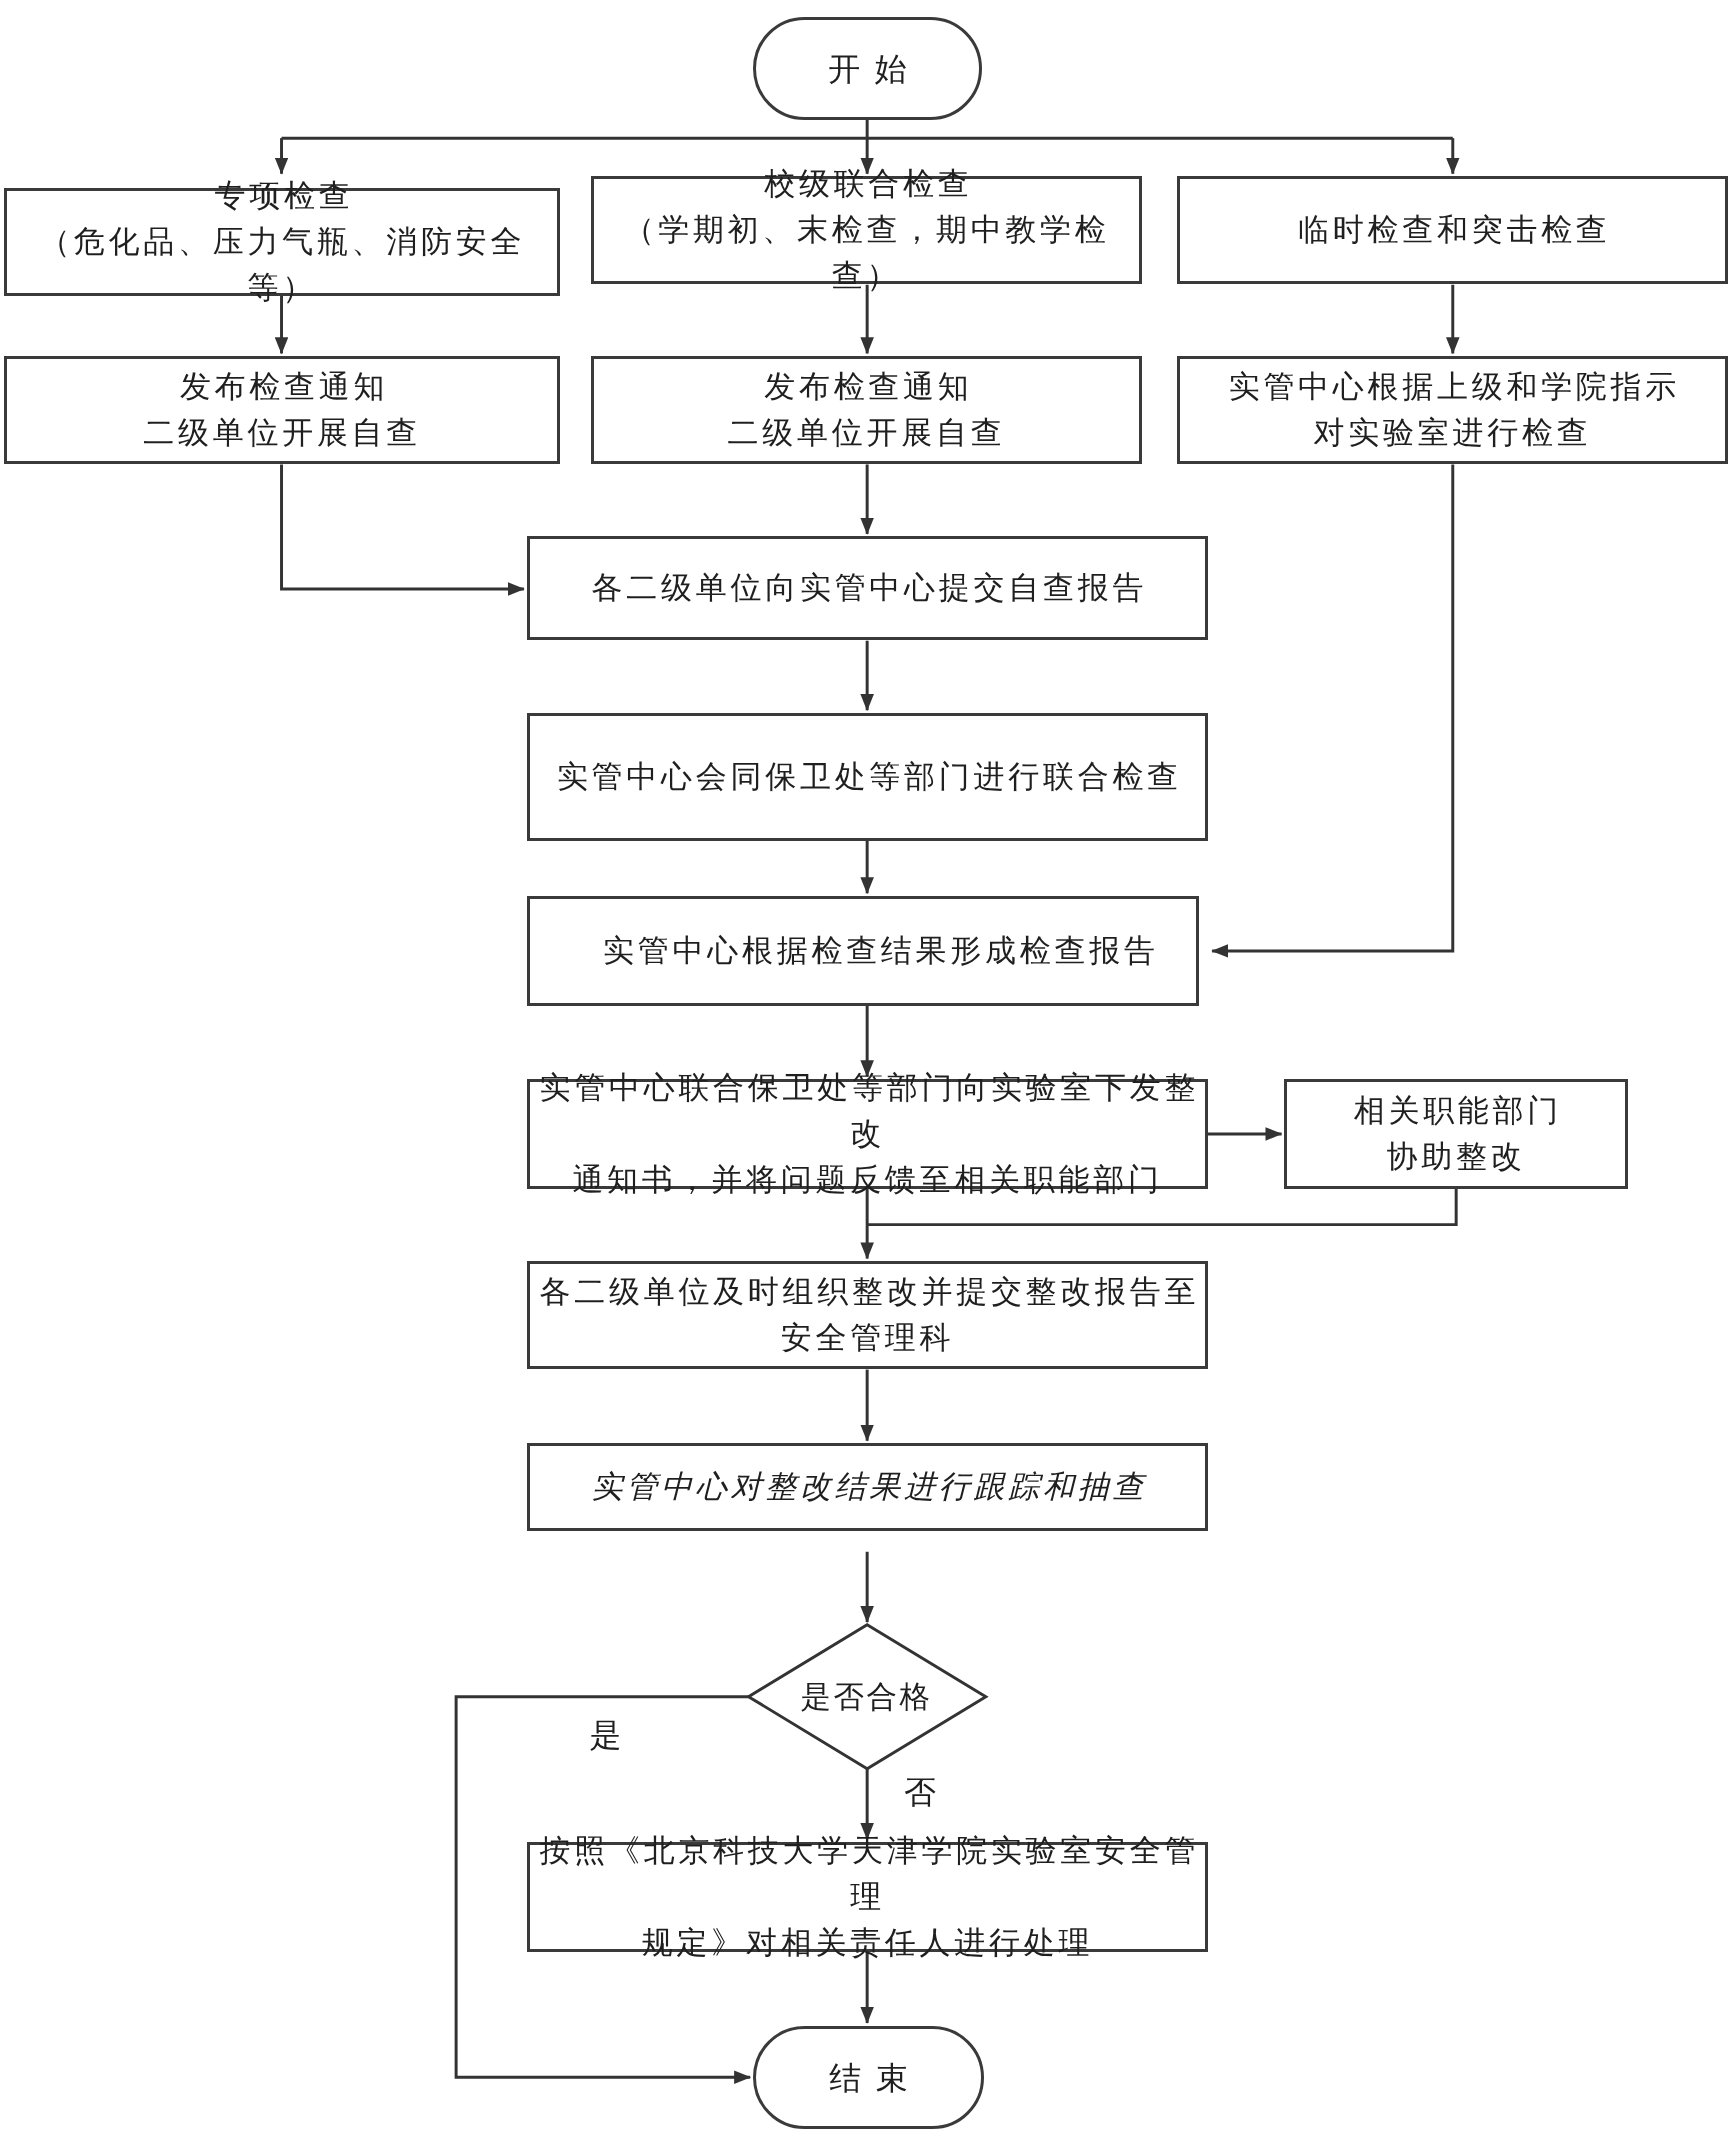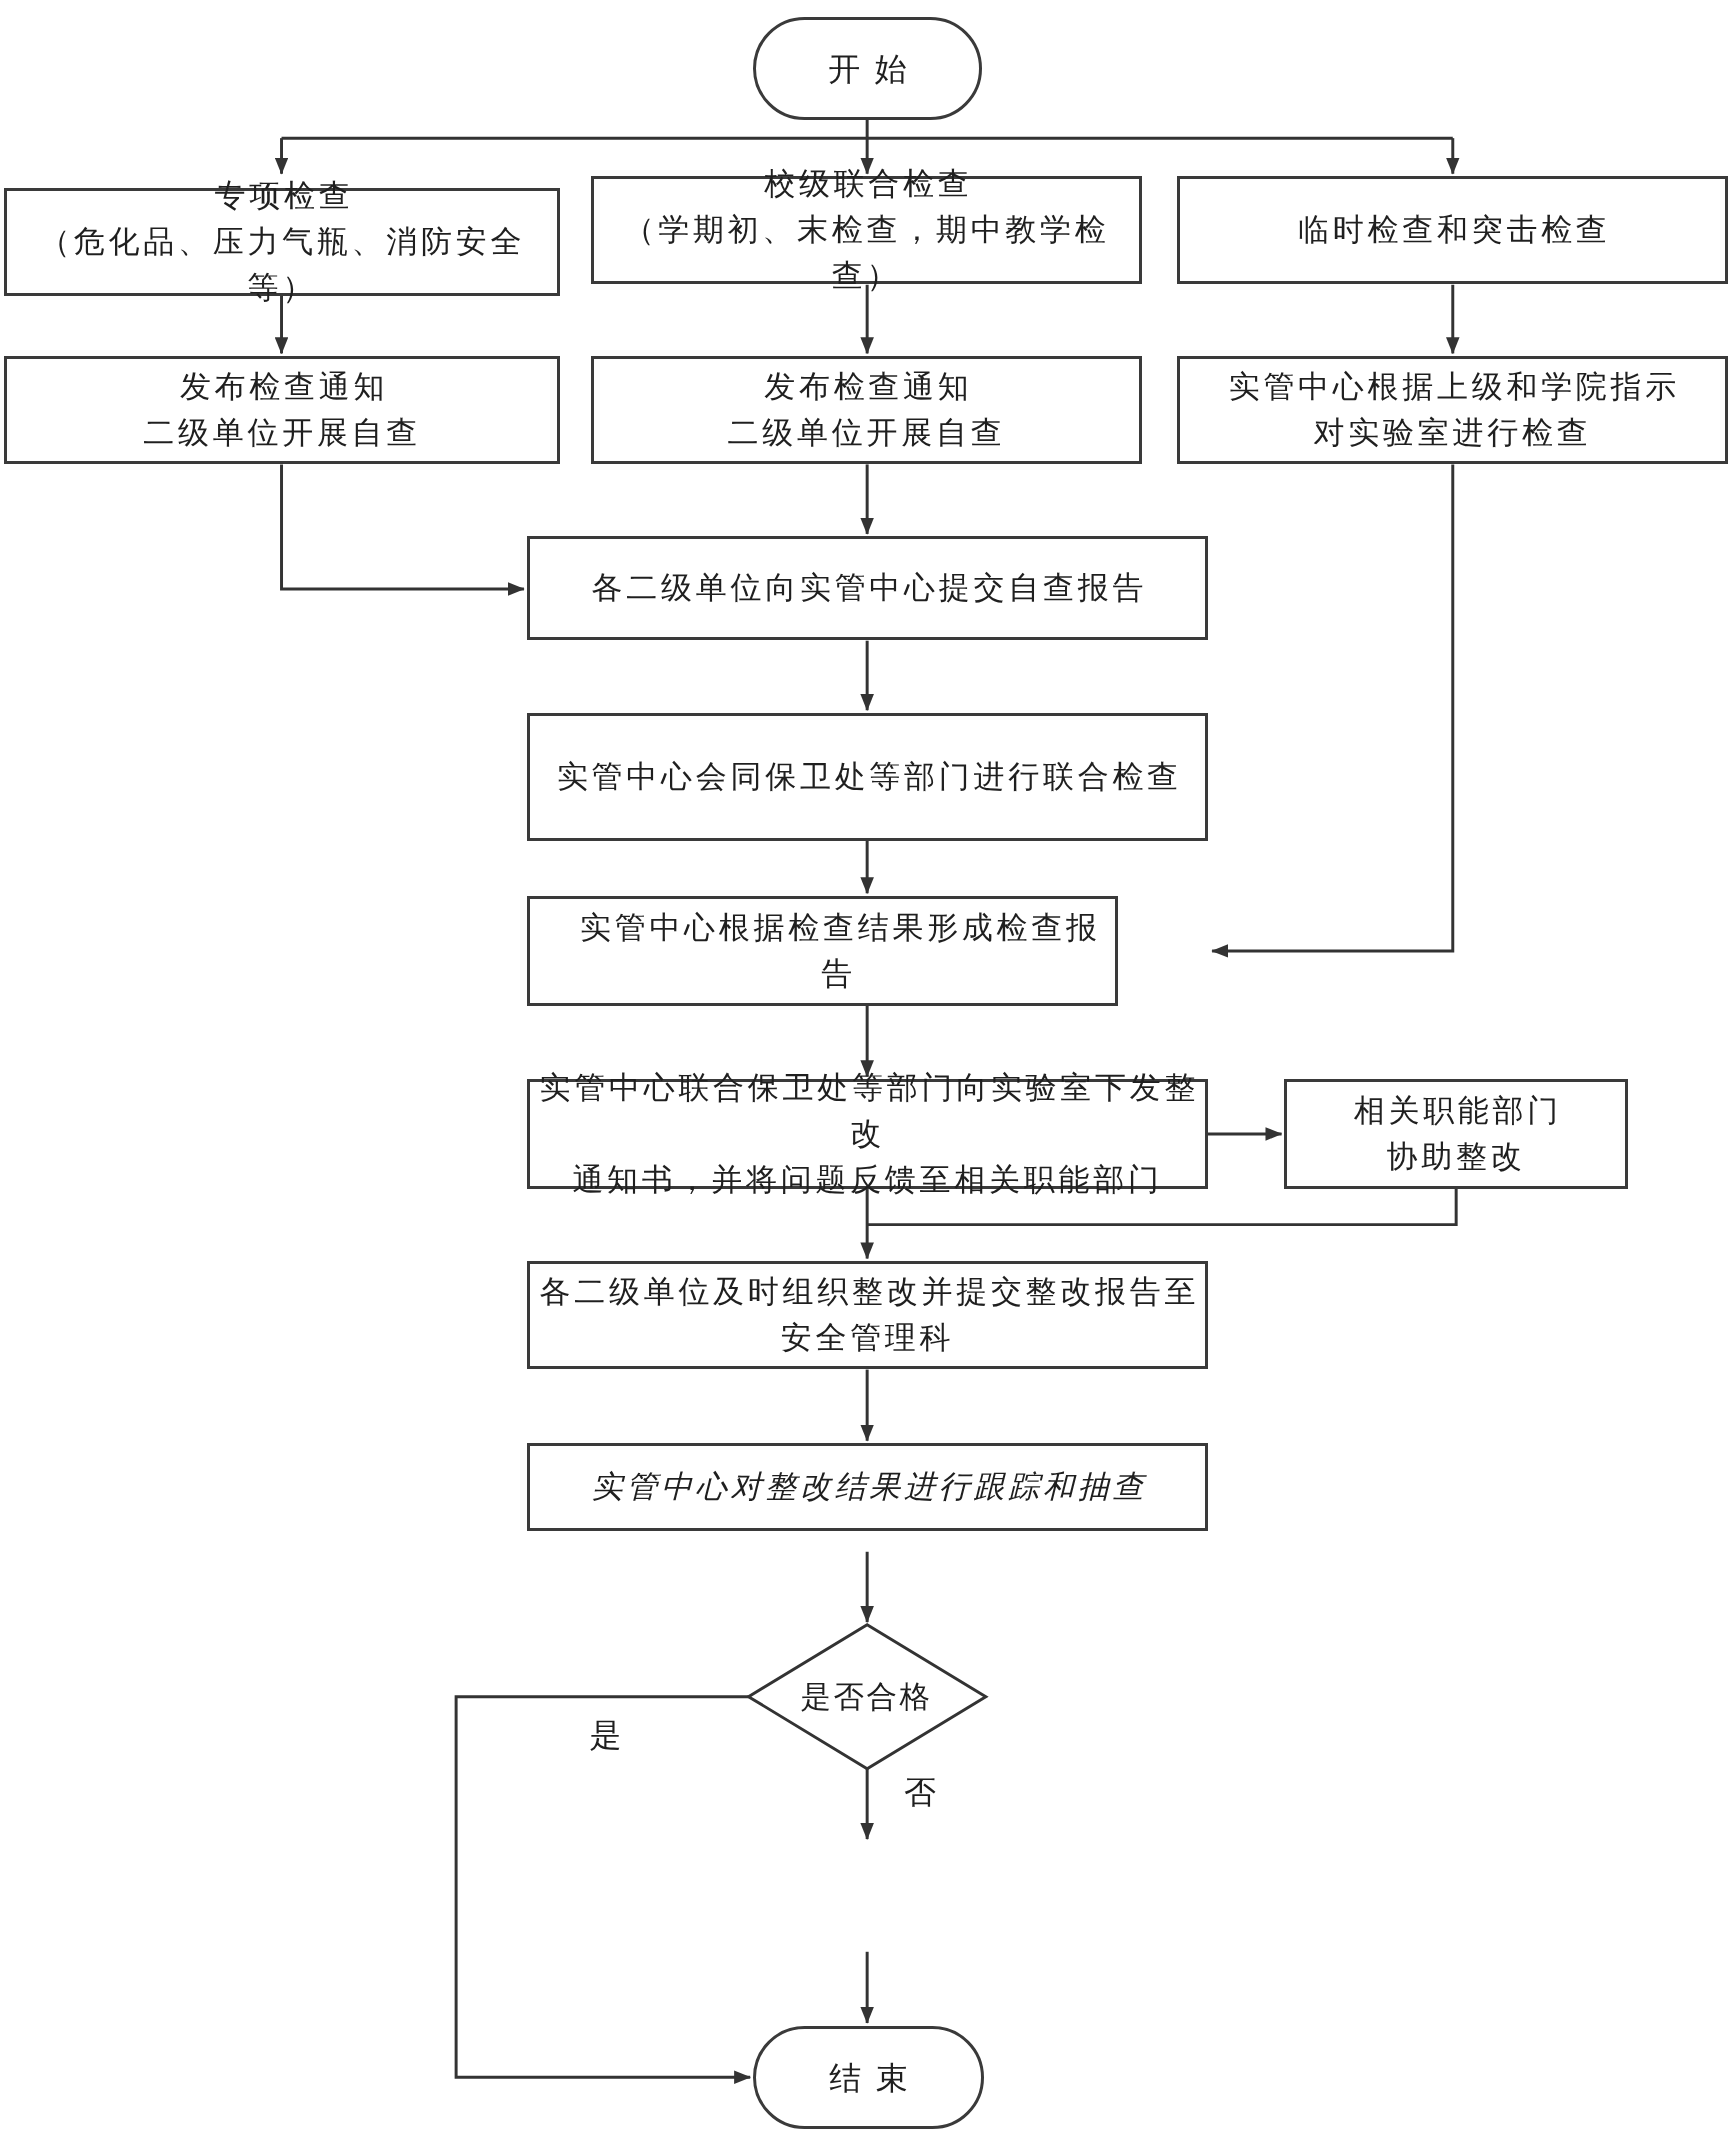--- a/index.html
+++ b/index.html
@@ -132,21 +132,21 @@
     <span class="node-label">实管中心根据上级和学院指示
 对实验室进行检查</span>
   </div>
 
   <div class="node" style="left:527px; top:536px; width:681px; height:104px;">
     <span class="node-label">各二级单位向实管中心提交自查报告</span>
   </div>
   <div class="node" style="left:527px; top:713px; width:681px; height:128px;">
     <span class="node-label">实管中心会同保卫处等部门进行联合检查</span>
   </div>
-  <div class="node" style="left:527px; top:896px; width:591px; height:110px;padding-left:32px;">
+  <div class="node" style="left:527px; top:896px; width:672px; height:110px;padding-left:32px;">
     <span class="node-label">实管中心根据检查结果形成检查报告</span>
   </div>
   <div class="node" style="left:527px; top:1079px; width:681px; height:110px;">
     <span class="node-label">实管中心联合保卫处等部门向实验室下发整改
 通知书，并将问题反馈至相关职能部门</span>
   </div>
   <div class="node" style="left:1284px; top:1079px; width:344px; height:110px;">
     <span class="node-label">相关职能部门
 协助整改</span>
   </div>
@@ -155,19 +155,23 @@
 安全管理科</span>
   </div>
   <div class="node" style="left:527px; top:1443px; width:681px; height:88px;font-style:italic;">
     <span class="node-label">实管中心对整改结果进行跟踪和抽查</span>
   </div>
 
   <div class="diamond-label" style="left:765px; top:1676px; width:203px; height:42px;">是否合格</div>
   <div class="edge-label" style="left:559px; top:1714px; width:93px;">是</div>
   <div class="edge-label" style="left:886px; top:1771px; width:68px;">否</div>
 
+  <div class="node" style="left:527px; top:1842px; width:681px; height:110px;">
+    <span class="node-label">按照《北京科技大学天津学院实验室安全管理
+规定》对相关责任人进行处理</span>
+  </div>
 
   <div class="node stadium" style="left:753px; top:2026px; width:231px; height:103px;">
     <span class="node-label terminal-label">结束</span>
   </div>
 
 </div>
 
 
 </body></html>

